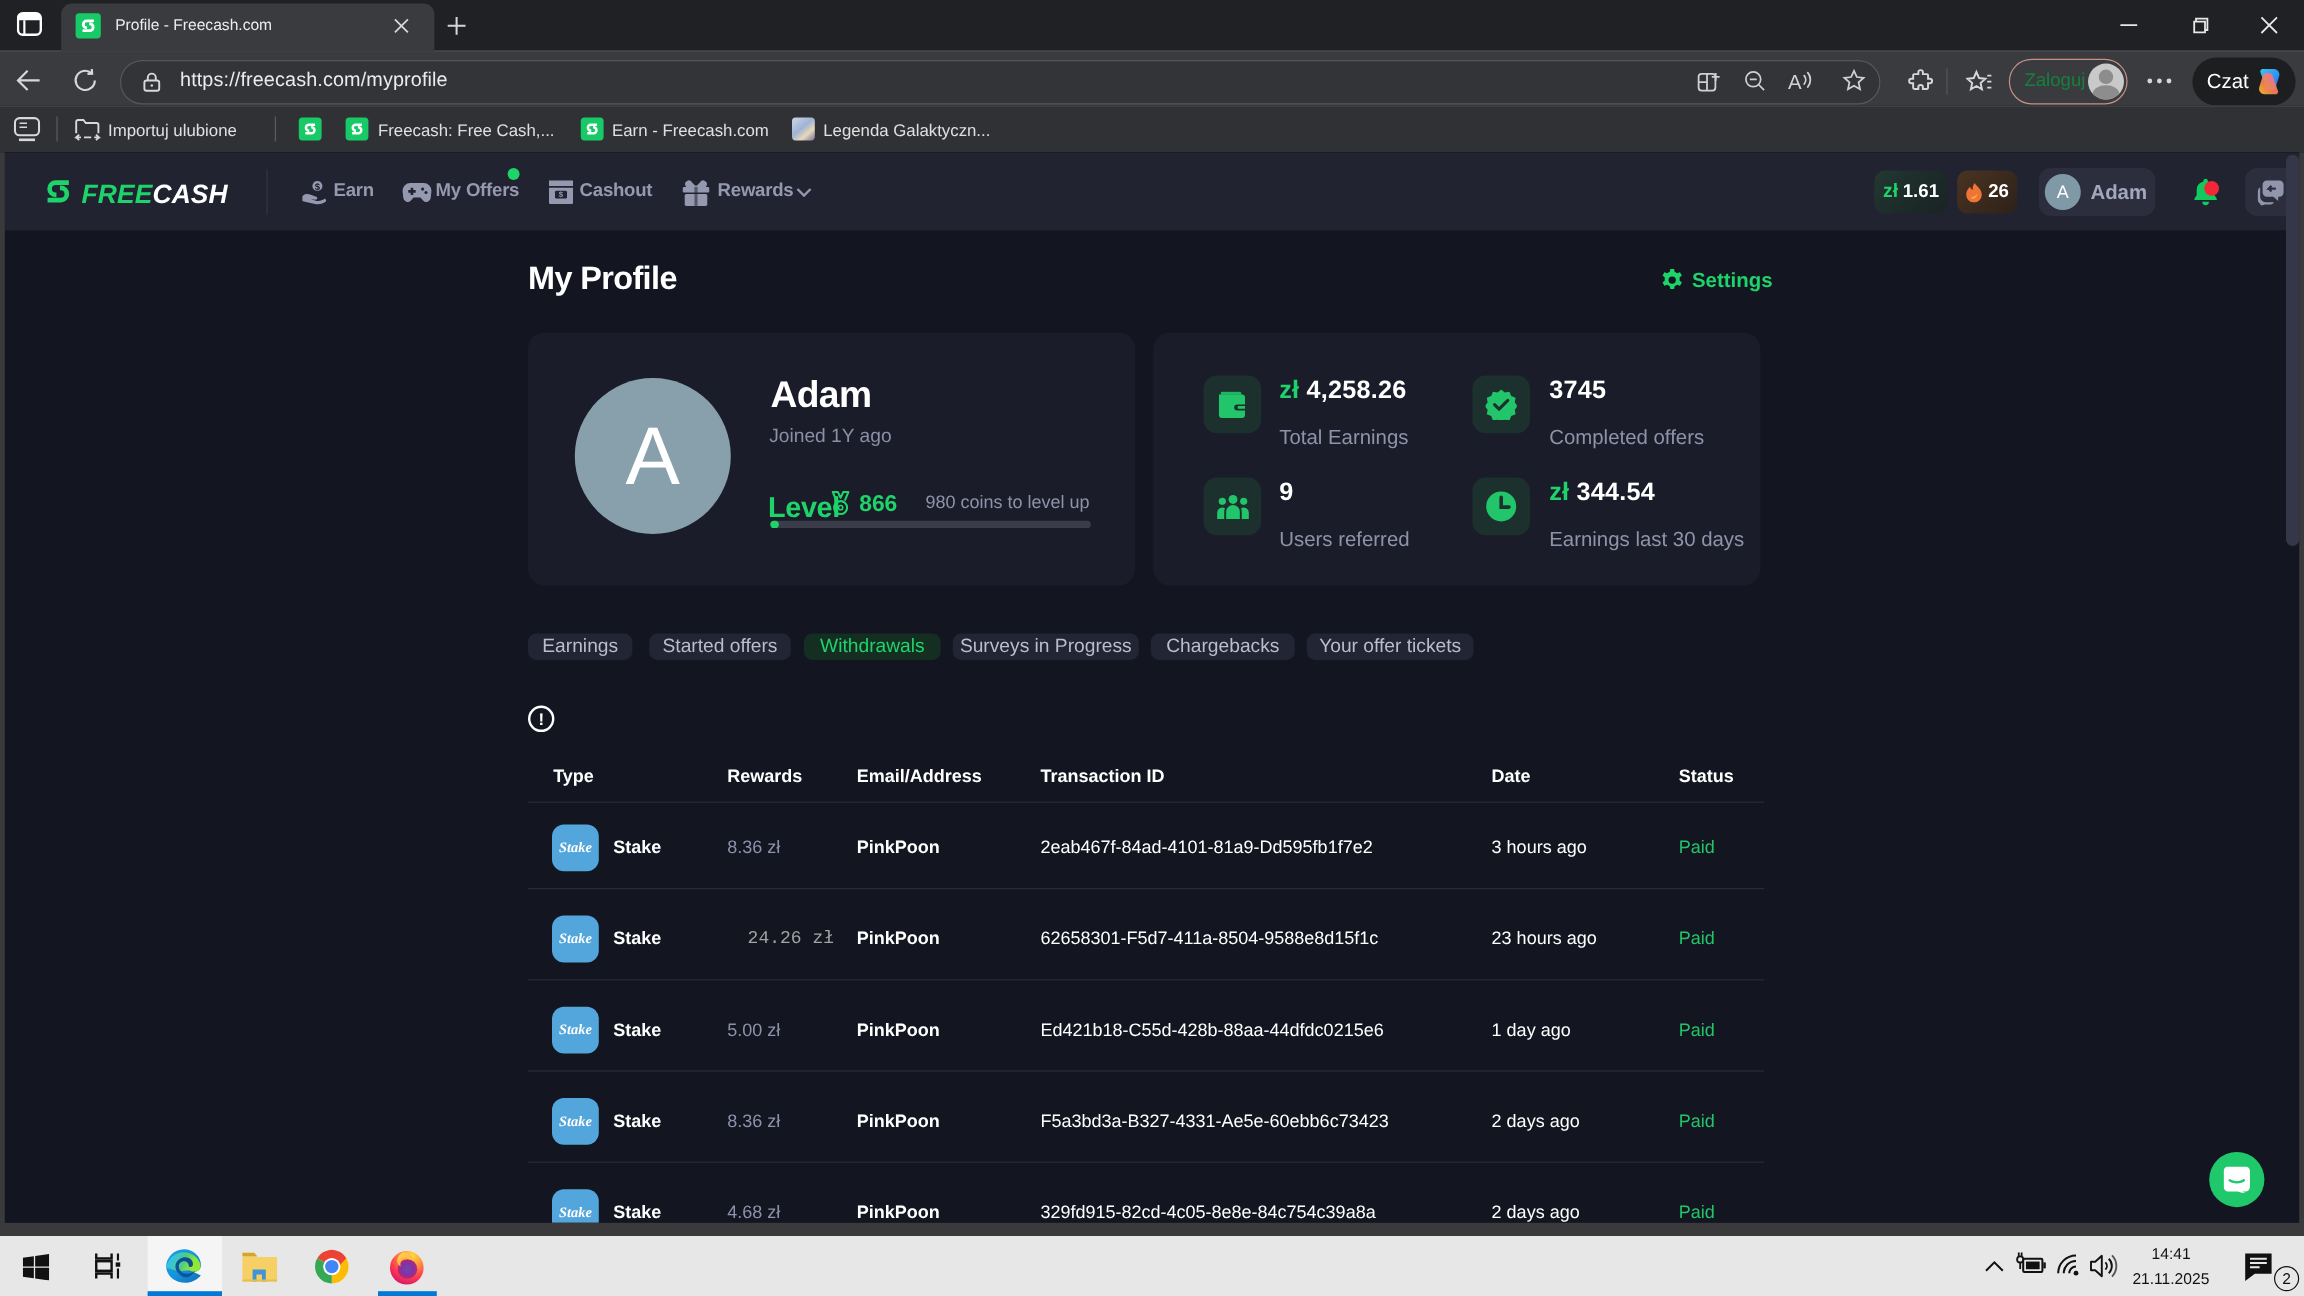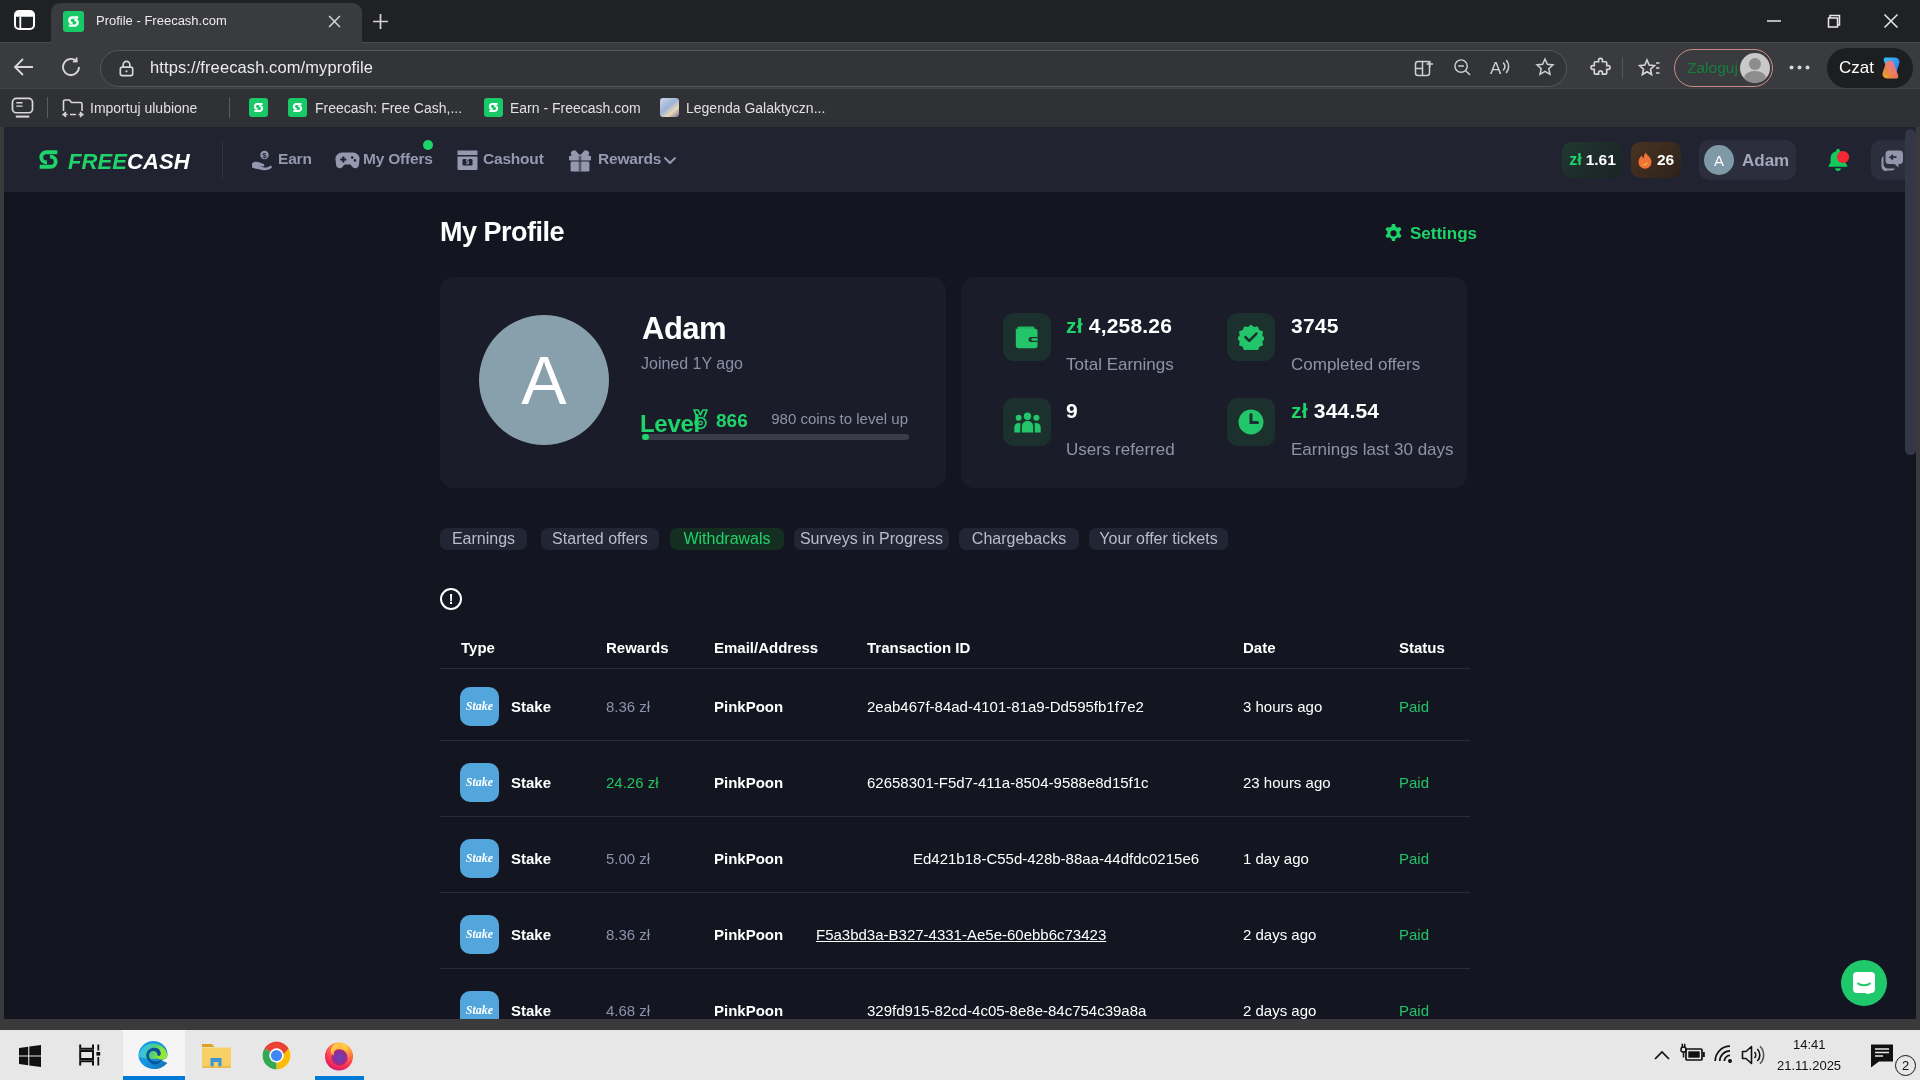--- a/index.html
+++ b/index.html
@@ -339,39 +339,39 @@
 <div class="abs stake-tile" style="left:456px;top:560px;">Stake</div>
 <div class="abs td" style="left:507px;top:571px;font-weight:bold;">Stake</div>
 <div class="abs td" style="left:602px;top:571px;color:#8d92ab;">8.36 zł</div>
 <div class="abs td" style="left:710px;top:571px;font-weight:bold;">PinkPoon</div>
 <div class="abs td" style="left:863px;top:571px;">2eab467f-84ad-4101-81a9-Dd595fb1f7e2</div>
 <div class="abs td" style="left:1239px;top:571px;">3 hours ago</div>
 <div class="abs td" style="left:1395px;top:571px;color:#23c468;">Paid</div>
 <div class="abs rowsep" style="top:613px;"></div>
 <div class="abs stake-tile" style="left:456px;top:636px;">Stake</div>
 <div class="abs td" style="left:507px;top:647px;font-weight:bold;">Stake</div>
-<div class="abs td" style="left:602px;top:647px;color:#22c55e;">24.26 zł</div>
+<div class="abs td" style="left:619px;top:647px;color:#a3a3a3;font-family:Liberation Mono, monospace;">24.26 zł</div>
 <div class="abs td" style="left:710px;top:647px;font-weight:bold;">PinkPoon</div>
 <div class="abs td" style="left:863px;top:647px;">62658301-F5d7-411a-8504-9588e8d15f1c</div>
 <div class="abs td" style="left:1239px;top:647px;">23 hours ago</div>
 <div class="abs td" style="left:1395px;top:647px;color:#23c468;">Paid</div>
 <div class="abs rowsep" style="top:689px;"></div>
 <div class="abs stake-tile" style="left:456px;top:712px;">Stake</div>
 <div class="abs td" style="left:507px;top:723px;font-weight:bold;">Stake</div>
 <div class="abs td" style="left:602px;top:723px;color:#8d92ab;">5.00 zł</div>
 <div class="abs td" style="left:710px;top:723px;font-weight:bold;">PinkPoon</div>
-<div class="abs td" style="left:863px;top:723px;margin-left:46px;">Ed421b18-C55d-428b-88aa-44dfdc0215e6</div>
+<div class="abs td" style="left:863px;top:723px;">Ed421b18-C55d-428b-88aa-44dfdc0215e6</div>
 <div class="abs td" style="left:1239px;top:723px;">1 day ago</div>
 <div class="abs td" style="left:1395px;top:723px;color:#23c468;">Paid</div>
 <div class="abs rowsep" style="top:765px;"></div>
 <div class="abs stake-tile" style="left:456px;top:788px;">Stake</div>
 <div class="abs td" style="left:507px;top:799px;font-weight:bold;">Stake</div>
 <div class="abs td" style="left:602px;top:799px;color:#8d92ab;">8.36 zł</div>
 <div class="abs td" style="left:710px;top:799px;font-weight:bold;">PinkPoon</div>
-<div class="abs td" style="left:812px;top:799px;text-decoration:underline;">F5a3bd3a-B327-4331-Ae5e-60ebb6c73423</div>
+<div class="abs td" style="left:863px;top:799px;">F5a3bd3a-B327-4331-Ae5e-60ebb6c73423</div>
 <div class="abs td" style="left:1239px;top:799px;">2 days ago</div>
 <div class="abs td" style="left:1395px;top:799px;color:#23c468;">Paid</div>
 <div class="abs rowsep" style="top:841px;"></div>
 <div class="abs stake-tile" style="left:456px;top:864px;">Stake</div>
 <div class="abs td" style="left:507px;top:875px;font-weight:bold;">Stake</div>
 <div class="abs td" style="left:602px;top:875px;color:#8d92ab;">4.68 zł</div>
 <div class="abs td" style="left:710px;top:875px;font-weight:bold;">PinkPoon</div>
 <div class="abs td" style="left:863px;top:875px;">329fd915-82cd-4c05-8e8e-84c754c39a8a</div>
 <div class="abs td" style="left:1239px;top:875px;">2 days ago</div>
 <div class="abs td" style="left:1395px;top:875px;color:#23c468;">Paid</div>

